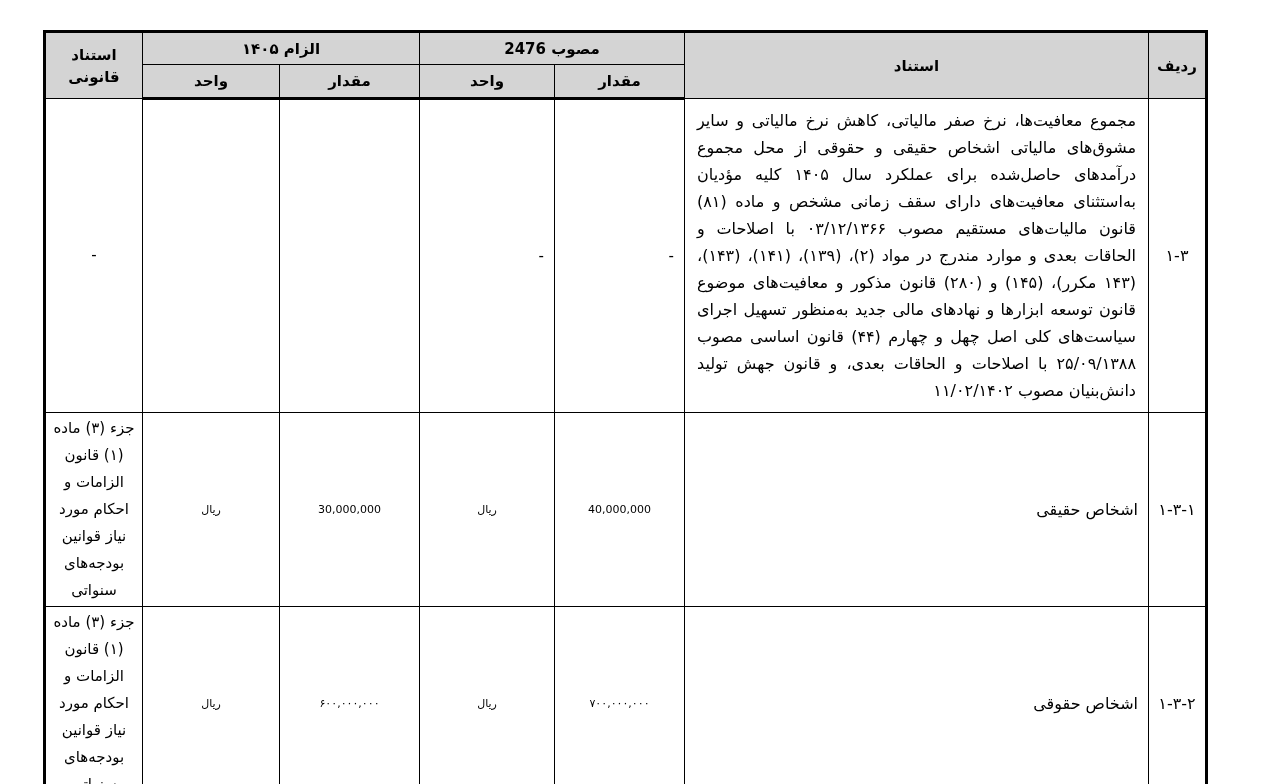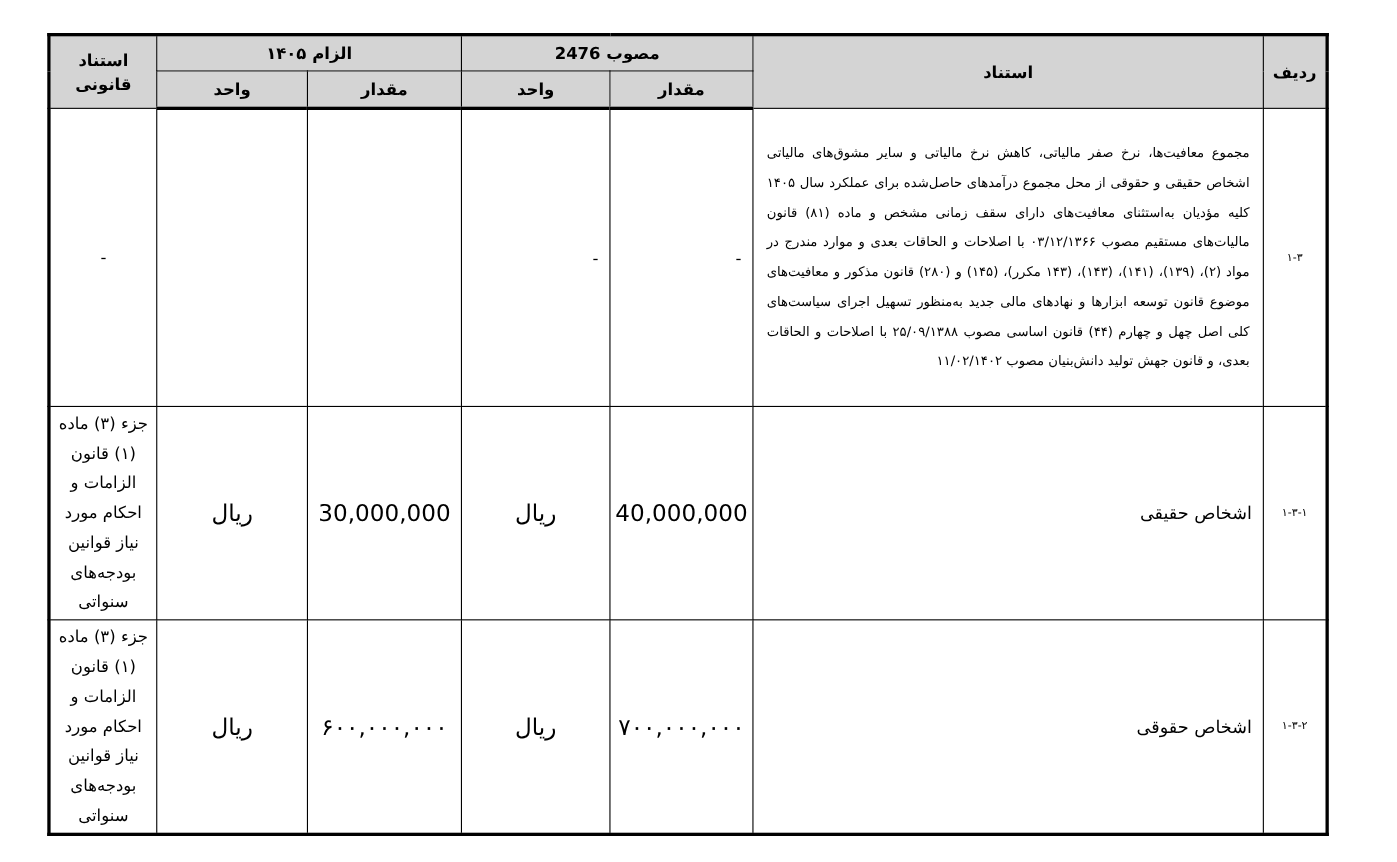--- a/index.html
+++ b/index.html
@@ -41,38 +41,38 @@
   }
   tr.header-sub th { border-bottom: 3px solid #000; margin-left: 28px; }
   tr.header-top { height: 33px; }
   tr.header-sub { height: 34px; }
   tr.row-main   { height: 271px; }
   tr.row-sub1   { height: 187px; }
   tr.row-sub2   { height: 194px; }
 
   td.cell-radif {
     text-align: center;
-    font-size: 10px;
+    font-size: 16px;
     padding: 0 2px;
   }
   td.cell-onvan-par {
     text-align: justify;
     text-justify: inter-word;
-    font-size: 12px;
+    font-size: 16px;
     line-height: 27px;
     padding: 8px 12px;
   }
   td.cell-onvan {
     text-align: right;
     font-size: 16px;
     padding: 6px 10px;
   }
   td.cell-num {
     text-align: center;
-    font-size: 21px;
+    font-size: 11px;
     padding: 0 4px;
   }
   td.cell-dash-end {
     text-align: right;
     font-size: 15px;
     padding: 0 10px;
   }
   td.cell-estenad {
     text-align: center;
     font-size: 15px;

